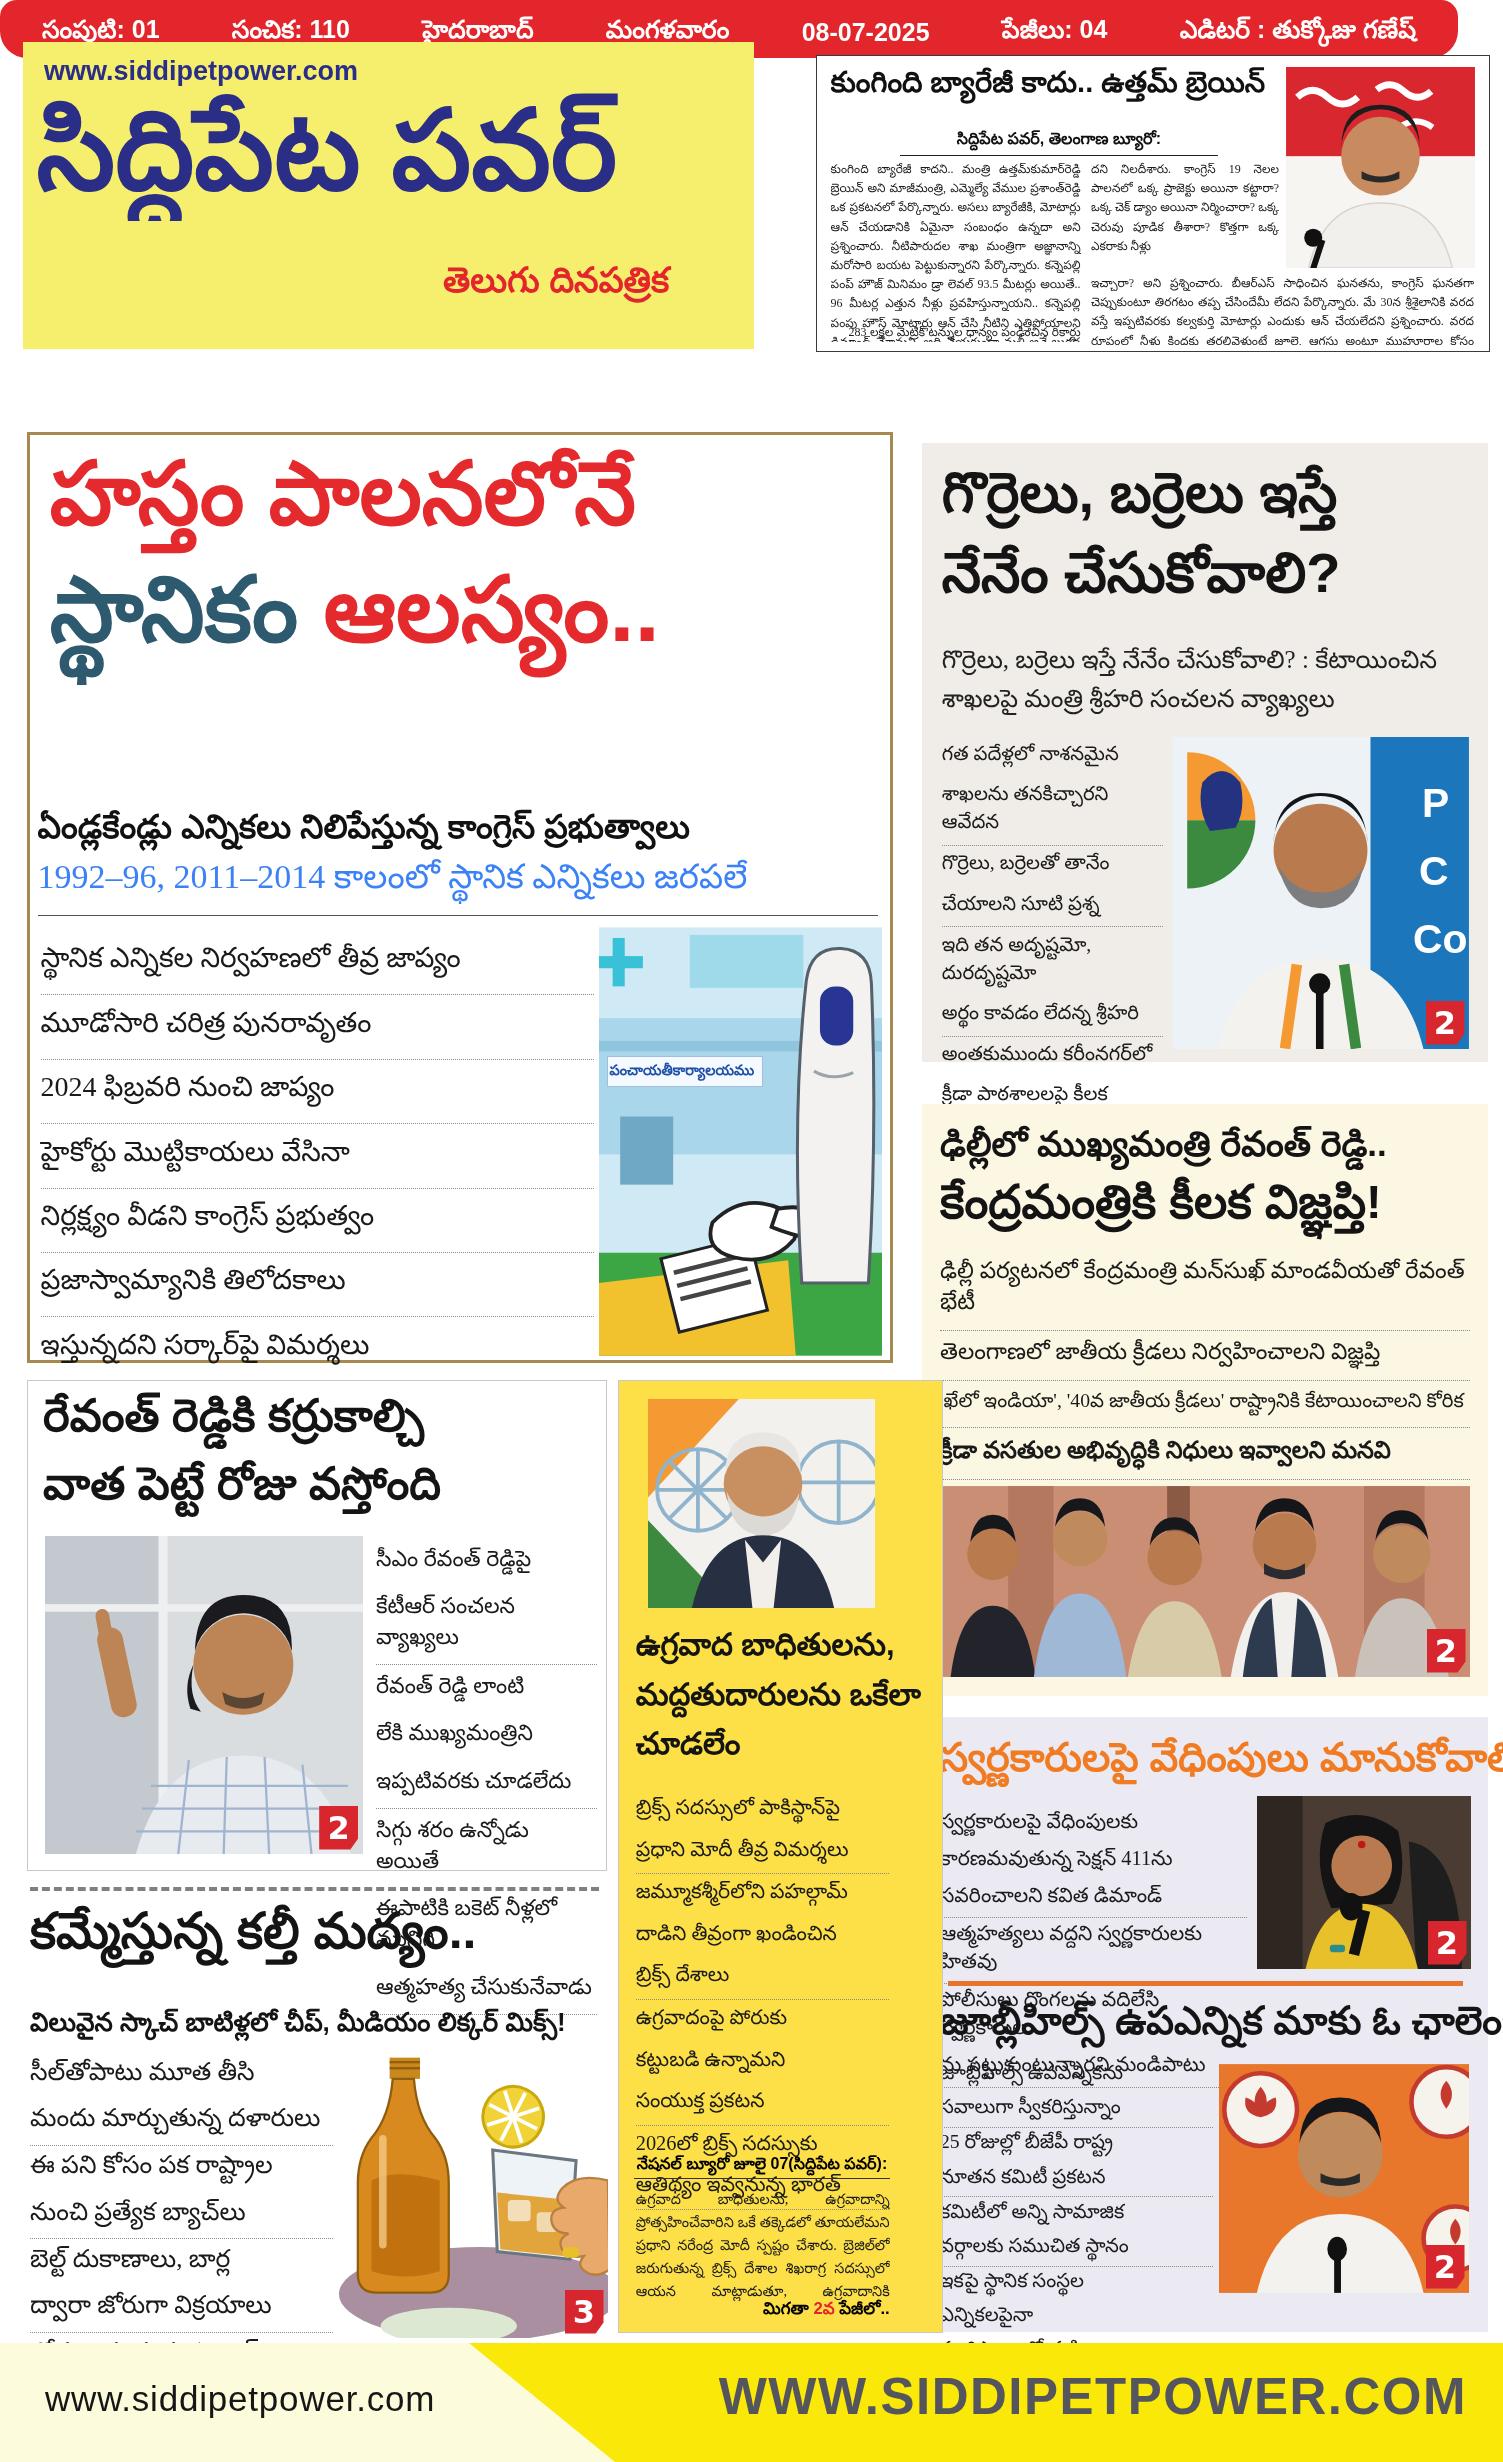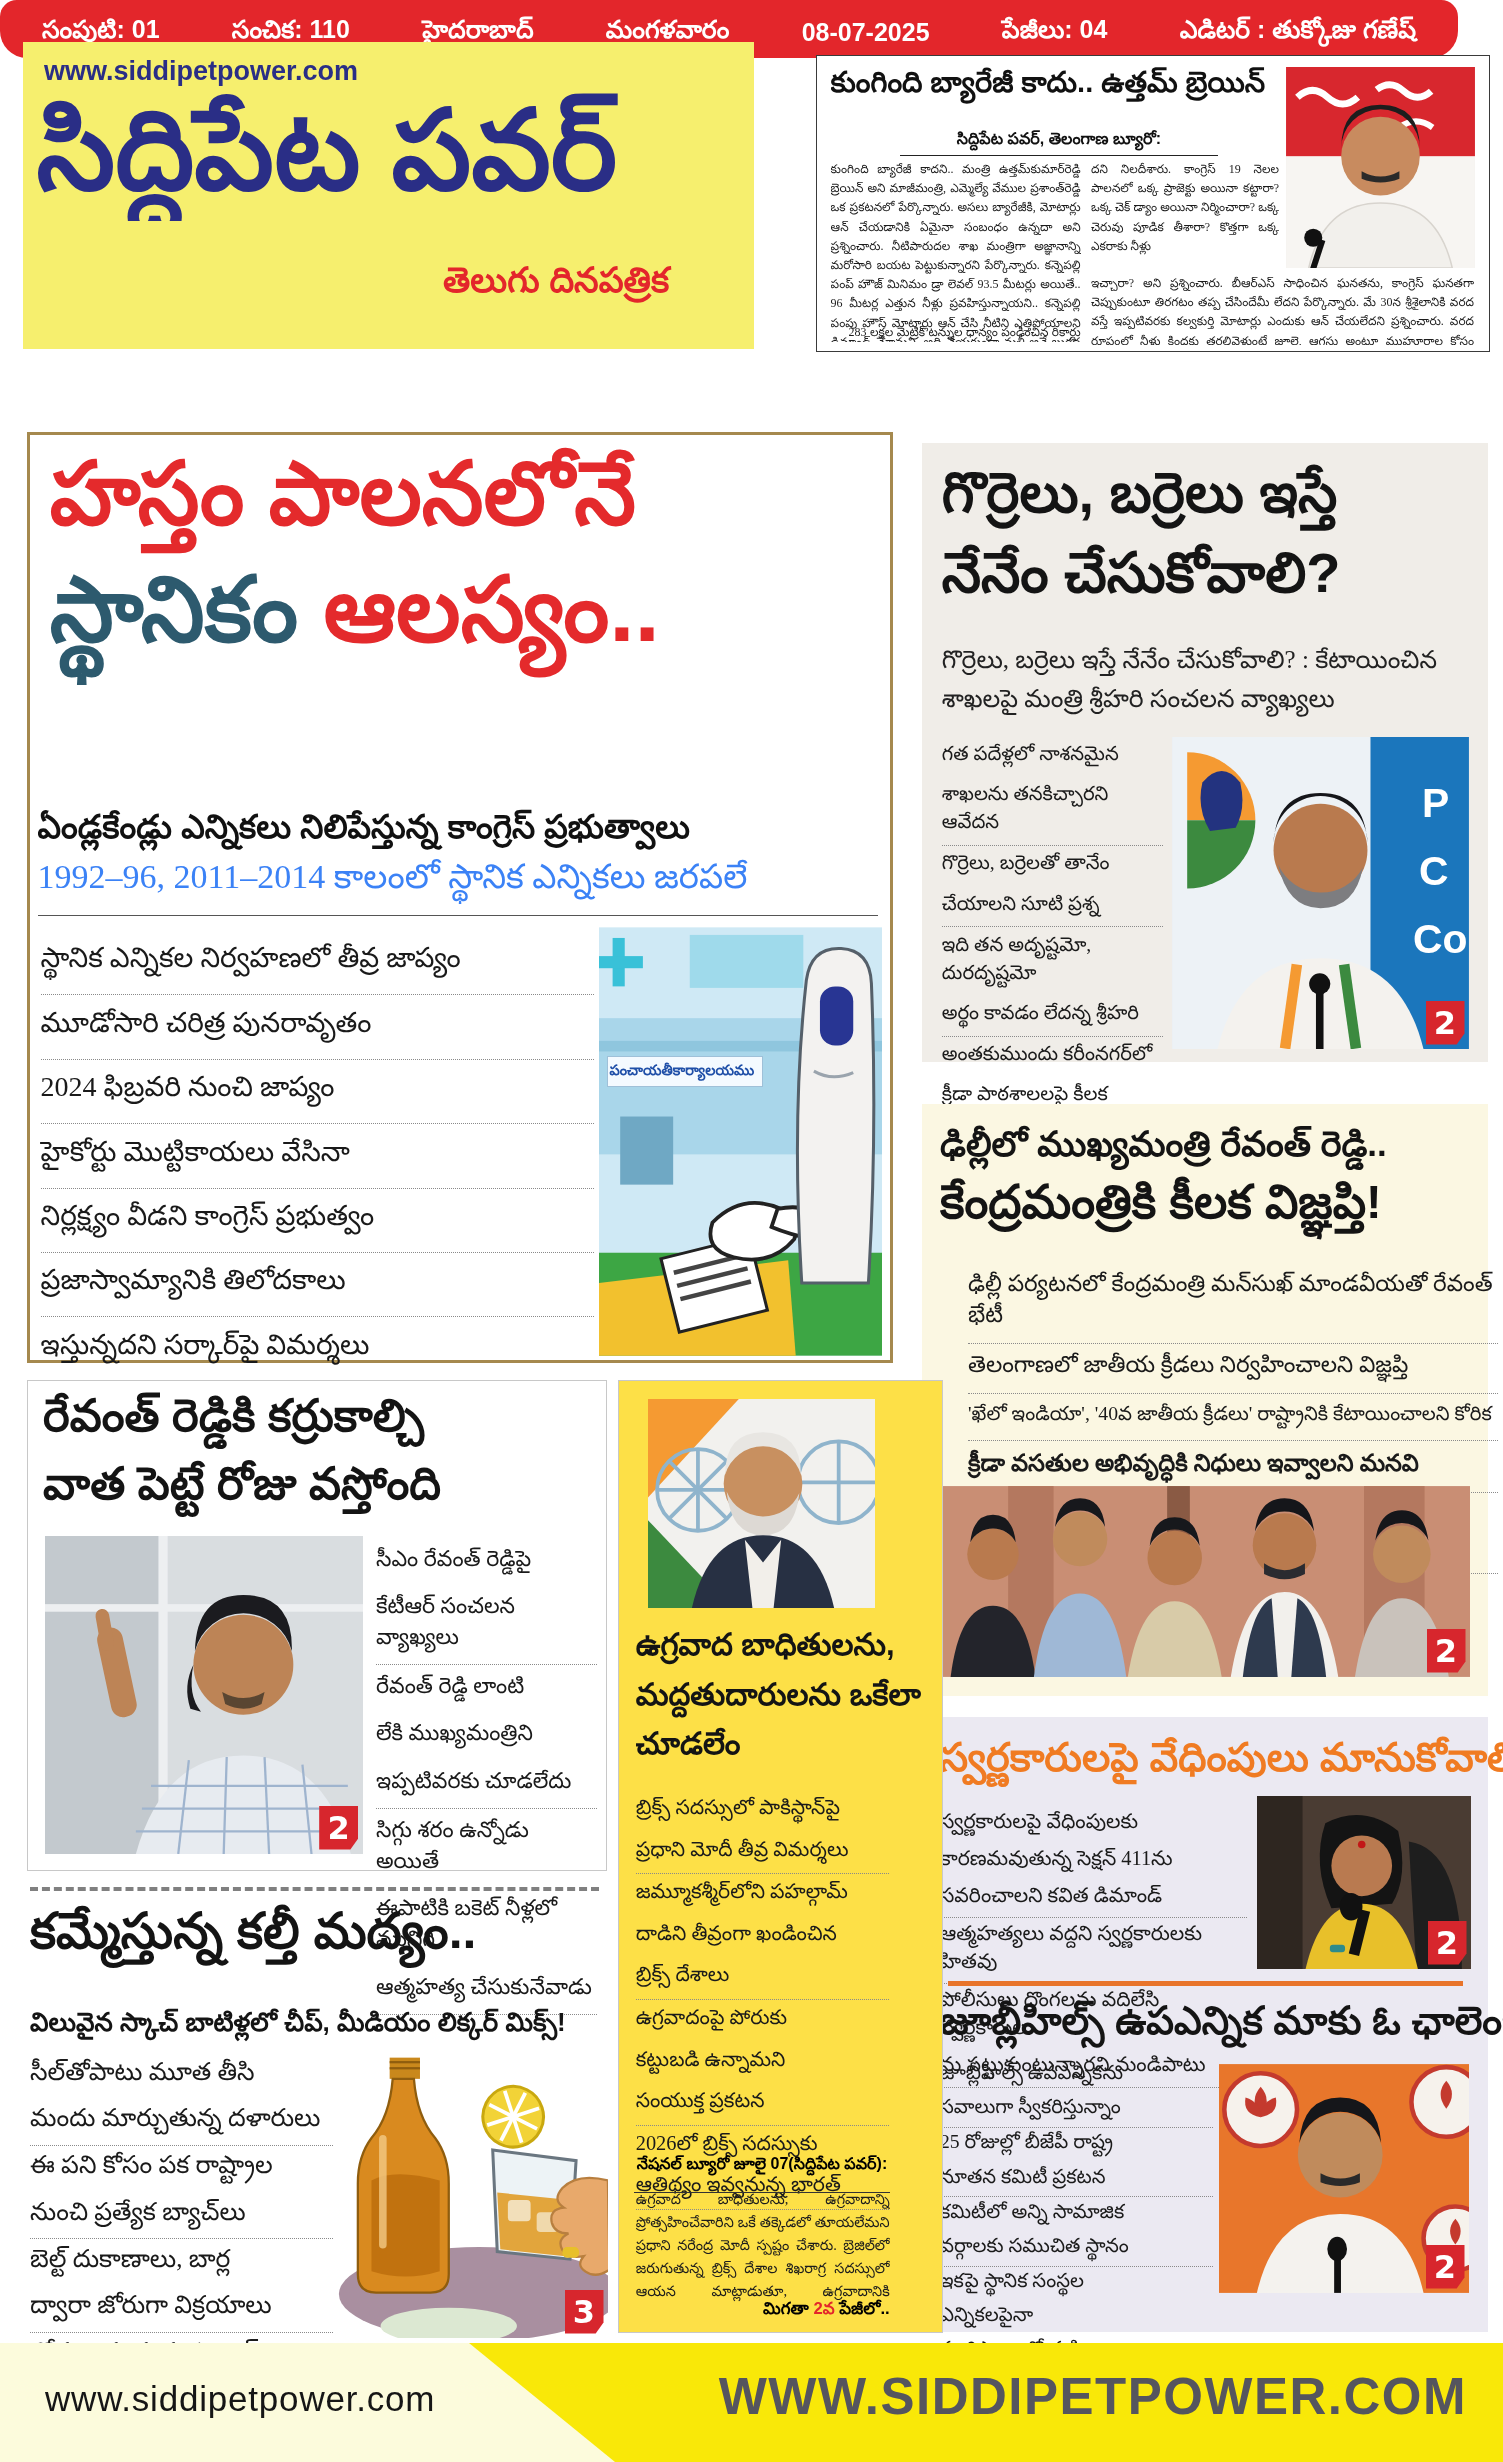--- a/index.html
+++ b/index.html
@@ -52,36 +52,36 @@
   
   #sheep-card{left:922px;top:443px;width:566px;height:619px;background:#F0EDE8;}
   #sheep-hl1,#sheep-hl2{left:19.7px;font-size:56px;font-weight:bold;color:#141414;white-space:nowrap;}
   #sheep-hl1{top:16.7px;} #sheep-hl2{top:97px;}
   #sheep-sub{left:19.7px;top:198px;width:526px;font-size:25px;line-height:1.55;color:#222;font-family:"Liberation Serif",serif;}
   #sheep-bullets{left:19.7px;top:294px;width:221px;}
   #sheep-photo{left:250px;top:294px;width:297px;height:312px;}
   #delhi-card{left:922px;top:1104px;width:566px;height:592px;background:#FBF7E2;}
   #delhi-hl1{left:18px;top:19.7px;font-size:35px;font-weight:bold;color:#141414;white-space:nowrap;}
   #delhi-hl2{left:18px;top:70px;font-size:47px;font-weight:bold;color:#141414;white-space:nowrap;}
-  #delhi-bullets{left:18px;top:159px;width:530px;margin-left:28px;}
+  #delhi-bullets{left:18px;top:146px;width:530px;}
   #delhi-photo{left:18px;top:382px;width:530px;height:191px;}
   #lav-card{left:922px;top:1717px;width:566px;height:615px;background:#EBE9F2;}
   #gold-hl{left:18px;top:18px;font-size:40px;font-weight:bold;color:#F07B22;white-space:nowrap;}
   #gold-bullets{left:18px;top:89px;width:307px;}
   #gold-photo{left:335px;top:79px;width:214px;height:173px;}
   #lav-divider{left:26px;top:264px;width:515px;height:4.5px;background:#E8742B;}
   #jub-hl{left:18px;top:282px;font-size:39px;font-weight:bold;color:#141414;white-space:nowrap;}
   #jub-bullets{left:18px;top:342px;width:273px;}
   #jub-photo{left:297px;top:347px;width:250px;height:229px;}
   
   #modi-card{left:618px;top:1380px;width:325px;height:953px;border:1.5px solid #c8c8c8;background:#fde047;box-sizing:border-box;}
   #modi-photo{left:29px;top:18px;width:227px;height:209px;}
   #modi-hl{left:16.7px;top:239px;font-size:31px;font-weight:bold;color:#141414;line-height:1.6;}
   #modi-bullets{left:16.7px;top:409px;width:253px;}
-  #modi-by{left:15px;top:774px;width:256px;text-align:center;font-size:16px;font-weight:bold;border-bottom:1.5px solid #333;padding-bottom:15px;}
+  #modi-by{left:15px;top:774px;width:256px;text-align:center;font-size:16px;font-weight:bold;border-bottom:1.5px solid #333;padding-bottom:1px;}
   #modi-body{left:16.7px;top:807px;width:254px;height:115px;font-size:14.4px;}
   #modi-more{left:16.7px;top:918px;width:254px;text-align:right;font-size:16.7px;font-weight:bold;}
   #modi-more .pg{color:#E3262B;}
   
   #ktr-card{left:27px;top:1380px;width:580px;height:491px;border:1.5px solid #c8c8c8;background:#fff;box-sizing:border-box;}
   #ktr-hl1,#ktr-hl2{left:15px;font-size:45px;font-weight:bold;color:#141414;white-space:nowrap;}
   #ktr-hl1{top:9px;} #ktr-hl2{top:77px;}
   #ktr-photo{left:16.7px;top:155px;width:318px;height:318px;}
   #ktr-bullets{left:348px;top:157px;width:221px;}
   

